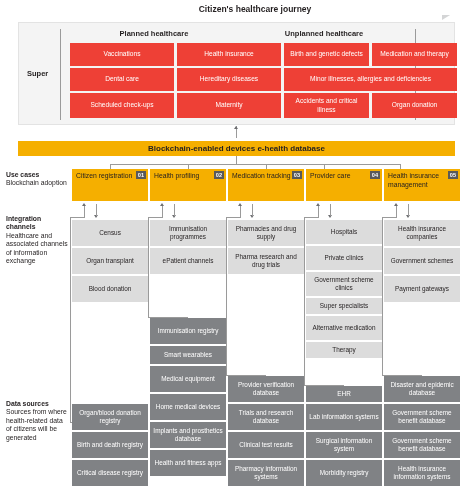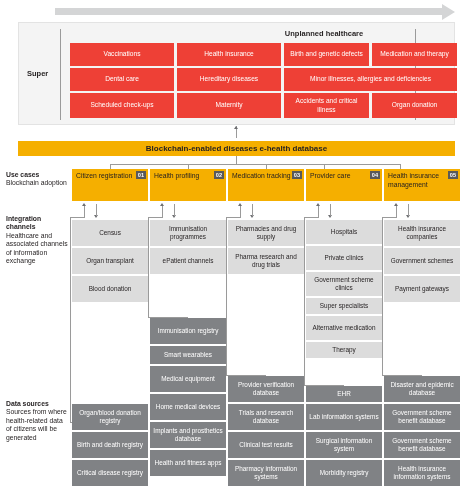--- a/index.html
+++ b/index.html
@@ -97,50 +97,54 @@
     justify-content:center; text-align:center; padding:1px 2px;
     line-height:1.25;
   }
 </style>
 </head>
 <body>
 
 <div class="abs" id="journey-arrow">
   <div class="bar"></div>
   <div class="head"></div>
+  <div class="jtitle">
+    <span>Citizen's healthcare journey</span>
+  </div>
 </div>
 
 <div class="abs" id="top-panel">
   <div class="vdiv" style="left:41px;"></div>
   <div class="vdiv" style="left:396px;"></div>
 
   <div class="endlabel" style="left:8px; top:46px;">Super</div>
   <div class="endlabel" style="left:404px; top:46px;">Death</div>
 
+  <div class="grp-label" style="left:50px; width:170px;">Planned healthcare</div>
   <div class="grp-label" style="left:215px; width:180px;">Unplanned healthcare</div>
 
   <div class="rbox" style="left:51px;  top:20px; width:104px; height:23px;">Vaccinations</div>
   <div class="rbox" style="left:158px; top:20px; width:104px; height:23px;">Health insurance</div>
   <div class="rbox" style="left:265px; top:20px; width:85px;  height:23px;">Birth and genetic defects</div>
   <div class="rbox" style="left:353px; top:20px; width:85px;  height:23px;">Medication and therapy</div>
 
   <div class="rbox" style="left:51px;  top:45px; width:104px; height:23px;">Dental care</div>
   <div class="rbox" style="left:158px; top:45px; width:104px; height:23px;">Hereditary diseases</div>
   <div class="rbox" style="left:265px; top:45px; width:173px; height:23px;">Minor illnesses, allergies and deficiencies</div>
 
   <div class="rbox" style="left:51px;  top:70px; width:104px; height:25px;">Scheduled check-ups</div>
   <div class="rbox" style="left:158px; top:70px; width:104px; height:25px;">Maternity</div>
   <div class="rbox" style="left:265px; top:70px; width:85px;  height:25px;">Accidents and critical illness</div>
   <div class="rbox" style="left:353px; top:70px; width:85px;  height:25px;">Organ donation</div>
 </div>
 
 <div class="line-v abs" style="left:236px; top:126px; height:12px;"></div>
 <div class="arrow-up abs" style="left:234px; top:126px;"></div>
 
-<div class="abs" id="blockchain-bar">Blockchain-enabled diseases e-health database</div>
+<div class="abs" id="blockchain-bar">Blockchain-enabled devices e-health database</div>
 
 <div class="line-v abs" style="left:236px; top:156px; height:8px;"></div>
 <div class="line-h abs" style="left:110px; top:164px; width:290px;"></div>
 <div class="line-v abs" style="left:110px; top:164px; height:5px;"></div>
 <div class="line-v abs" style="left:188px; top:164px; height:5px;"></div>
 <div class="line-v abs" style="left:266px; top:164px; height:5px;"></div>
 <div class="line-v abs" style="left:324px; top:164px; height:5px;"></div>
 <div class="line-v abs" style="left:400px; top:164px; height:5px;"></div>
 
 <div class="rowlabel" style="top:171px;">

